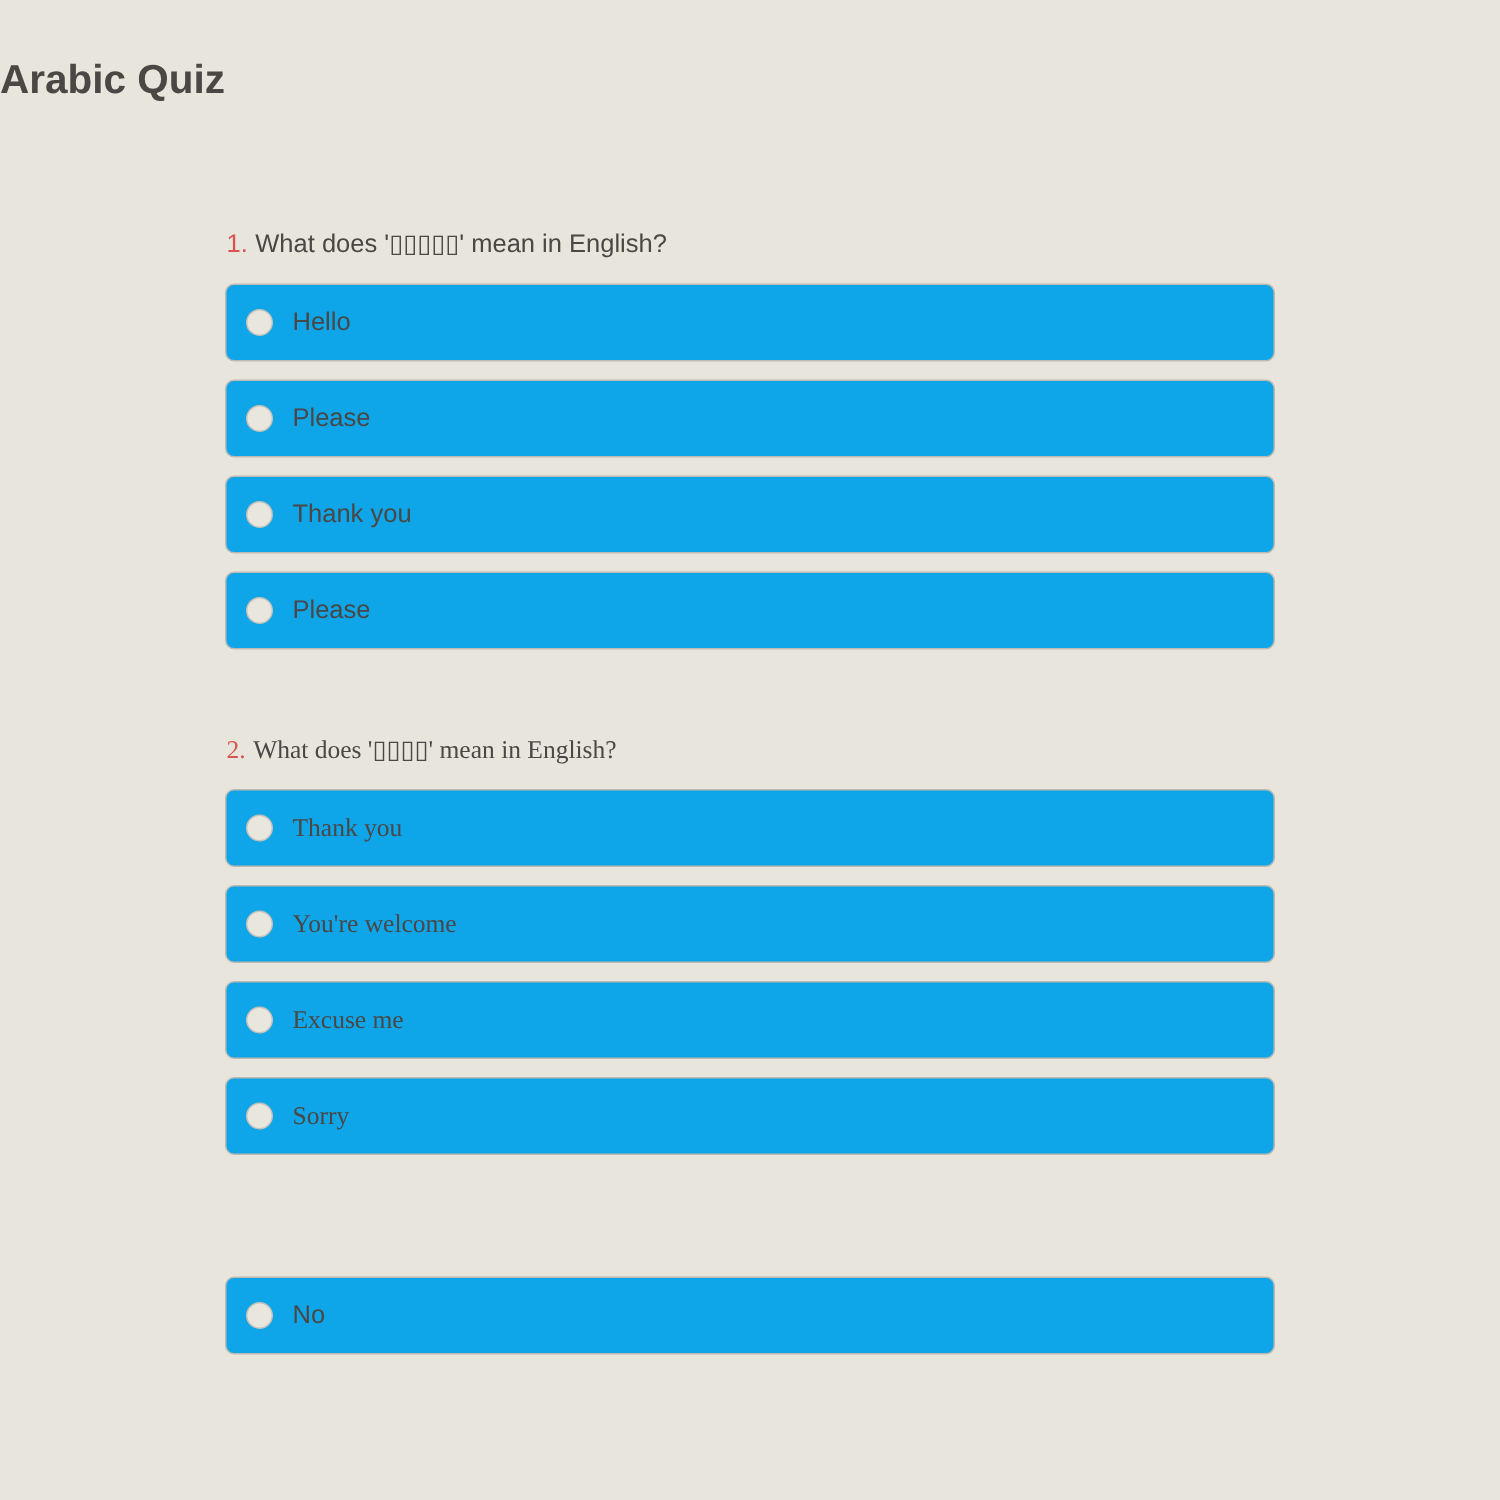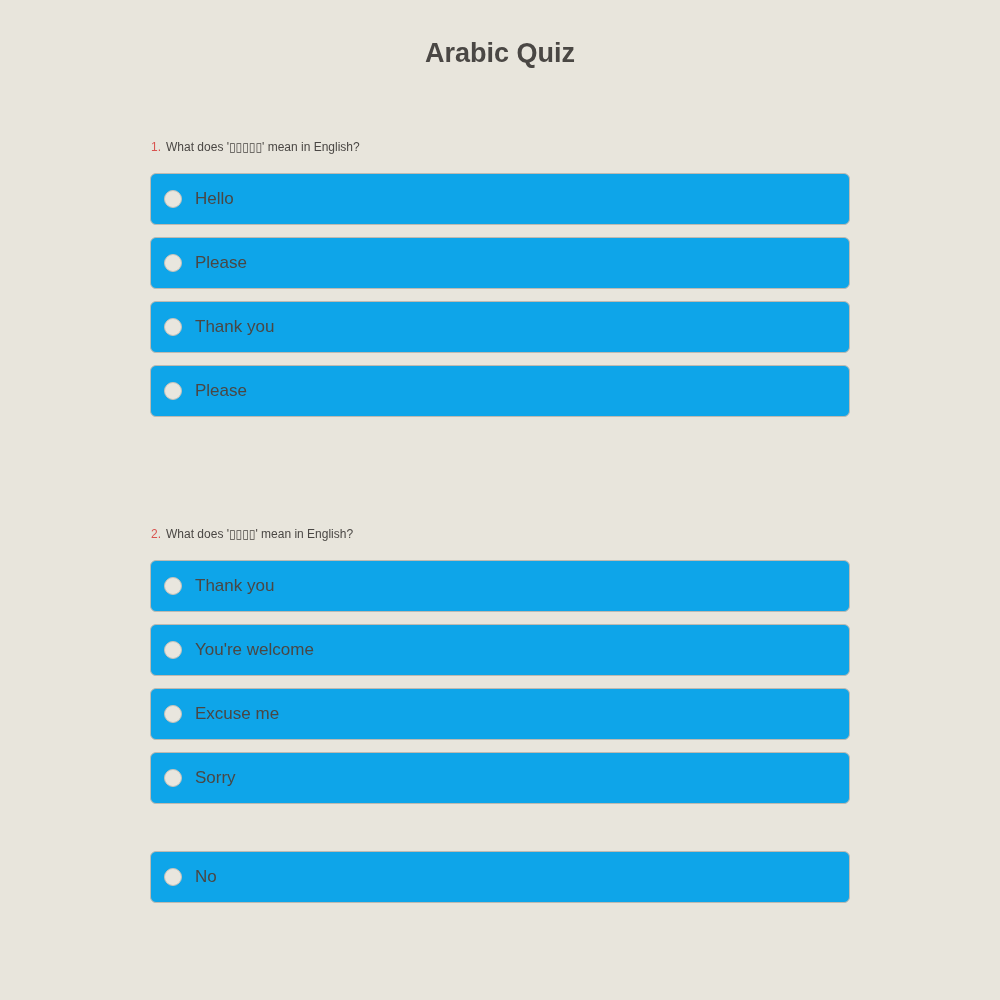--- a/index.html
+++ b/index.html
@@ -5,26 +5,26 @@
   html, body { margin:0; padding:0; }
   body {
     width:1000px; height:1000px; overflow:hidden;
     background:#e8e5dc;
     font-family:"Liberation Sans", "DejaVu Sans", sans-serif;
     color:#4a4744;
     position:relative;
   }
   .title {
     position:absolute; left:0; right:0; top:38px;
-    text-align:center; font-size:27px; font-weight:bold; color:#4a4744;
+    font-size:27px; font-weight:bold; color:#4a4744;
     margin:0;
   }
   .question { position:absolute; left:150px; width:700px; }
   .q-label {
-    font-size:12px; height:24px; line-height:24px; margin:0 0 14px 1px;
+    font-size:17px; height:24px; line-height:24px; margin:16px 0 14px 1px;
     color:#4a4744;
   }
   .q-num { color:#d9534f; margin-right:5px; }
   .option {
     box-sizing:border-box; height:52px; width:700px;
     border:1px solid #bdbab2; border-radius:6px;
     background:#0ea5e9; margin-bottom:12px;
     display:flex; align-items:center; cursor:pointer;
   }
   .radio {
@@ -54,21 +54,21 @@
   <div class="option">
       <span class="radio"></span>
       <span class="opt-text">Thank you</span>
     </div>
   <div class="option">
       <span class="radio"></span>
       <span class="opt-text">Please</span>
     </div>
 </div>
 
-<div class="question" style="top:522px;">
+<div class="question" style="top:472px;font-family:Liberation Serif, serif;">
   <div class="q-label">
     <span class="q-num">2.</span><span>What does '▯▯▯▯' mean in English?</span>
   </div>
   <div class="option">
       <span class="radio"></span>
       <span class="opt-text">Thank you</span>
     </div>
   <div class="option">
       <span class="radio"></span>
       <span class="opt-text">You're welcome</span>

